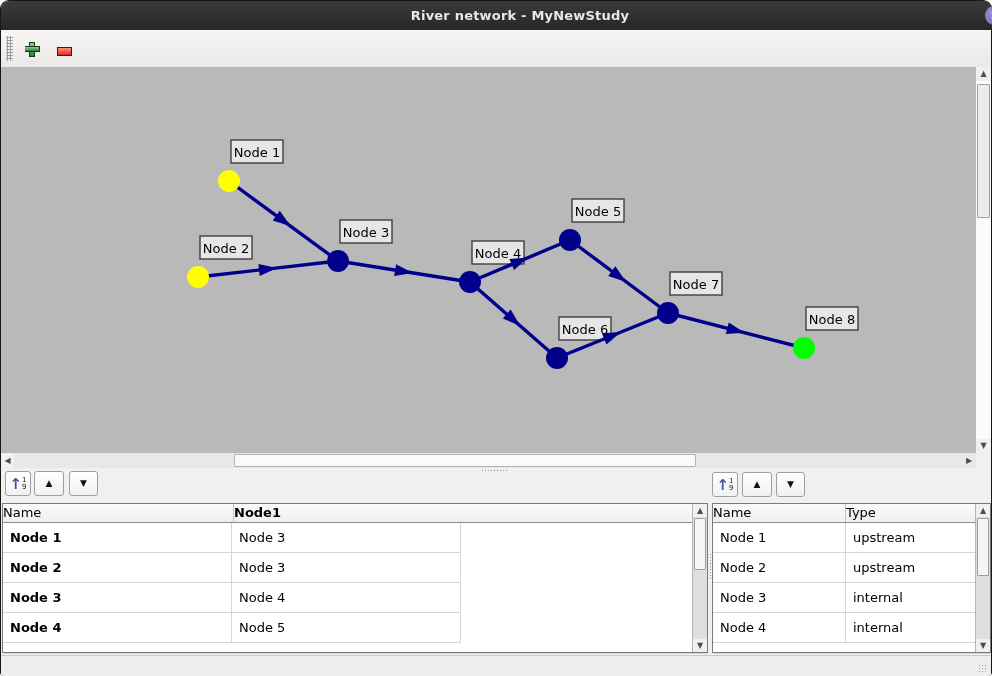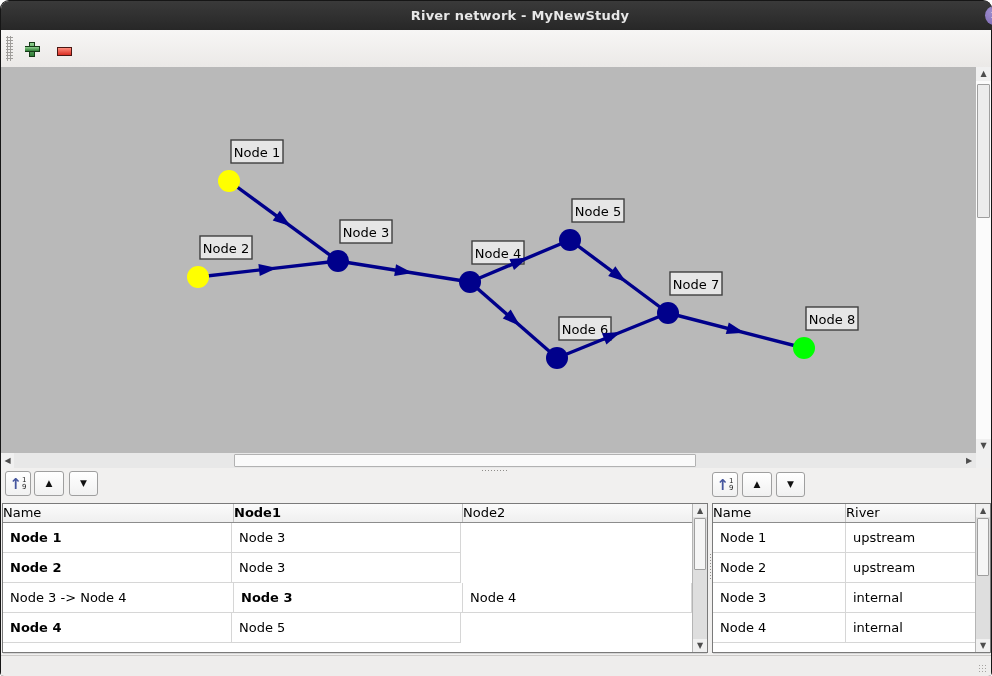--- a/index.html
+++ b/index.html
@@ -193,33 +193,31 @@
     <span class="tri">▲</span>
   </div>
   <div class="tool-btn" style="left:776px;top:472px;width:29px;">
     <span class="tri">▼</span>
   </div>
 
   <div class="table left-table" id="left-table" style="left:2px;width:706px;height:150px;">
     <div class="header-row">
         <div class="th c0">Name</div>
         <div class="th c1">Node1</div>
-        <div class="th c2">Node2</div>
       </div>
     <div class="tbody">
         <div class="tr">
           <div class="td c1">Node 1</div>
           <div class="td c2">Node 3</div>
         </div>
         <div class="tr">
           <div class="td c1">Node 2</div>
           <div class="td c2">Node 3</div>
         </div>
         <div class="tr">
-          <div class="td c0">Node 3 -&gt; Node 4</div>
           <div class="td c1">Node 3</div>
           <div class="td c2">Node 4</div>
         </div>
         <div class="tr">
           <div class="td c1">Node 4</div>
           <div class="td c2">Node 5</div>
         </div>
       </div>
     <div class="partial-row"></div>
     <div class="tbl-sb">
@@ -233,21 +231,21 @@
     </div>
   </div>
 
   <div class="v-splitter">
       <div class="dots"></div>
     </div>
 
   <div class="table right-table" id="right-table" style="left:712px;width:279px;height:150px;">
     <div class="header-row">
         <div class="th c0">Name</div>
-        <div class="th c1">River</div>
+        <div class="th c1">Type</div>
       </div>
     <div class="tbody">
         <div class="tr">
           <div class="td c0">Node 1</div>
           <div class="td c1">upstream</div>
         </div>
         <div class="tr">
           <div class="td c0">Node 2</div>
           <div class="td c1">upstream</div>
         </div>

